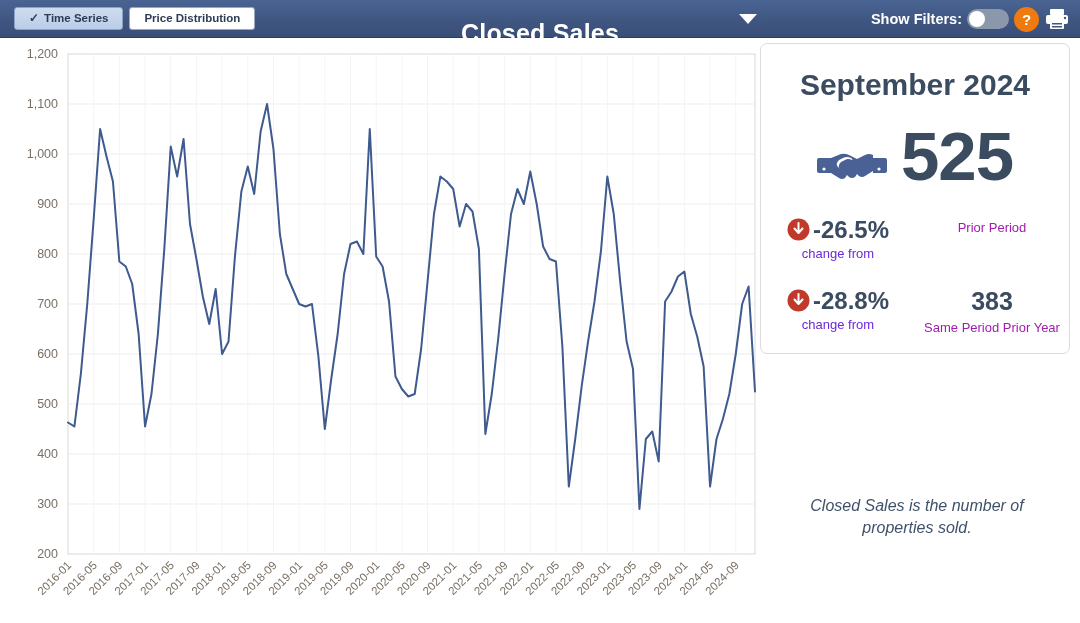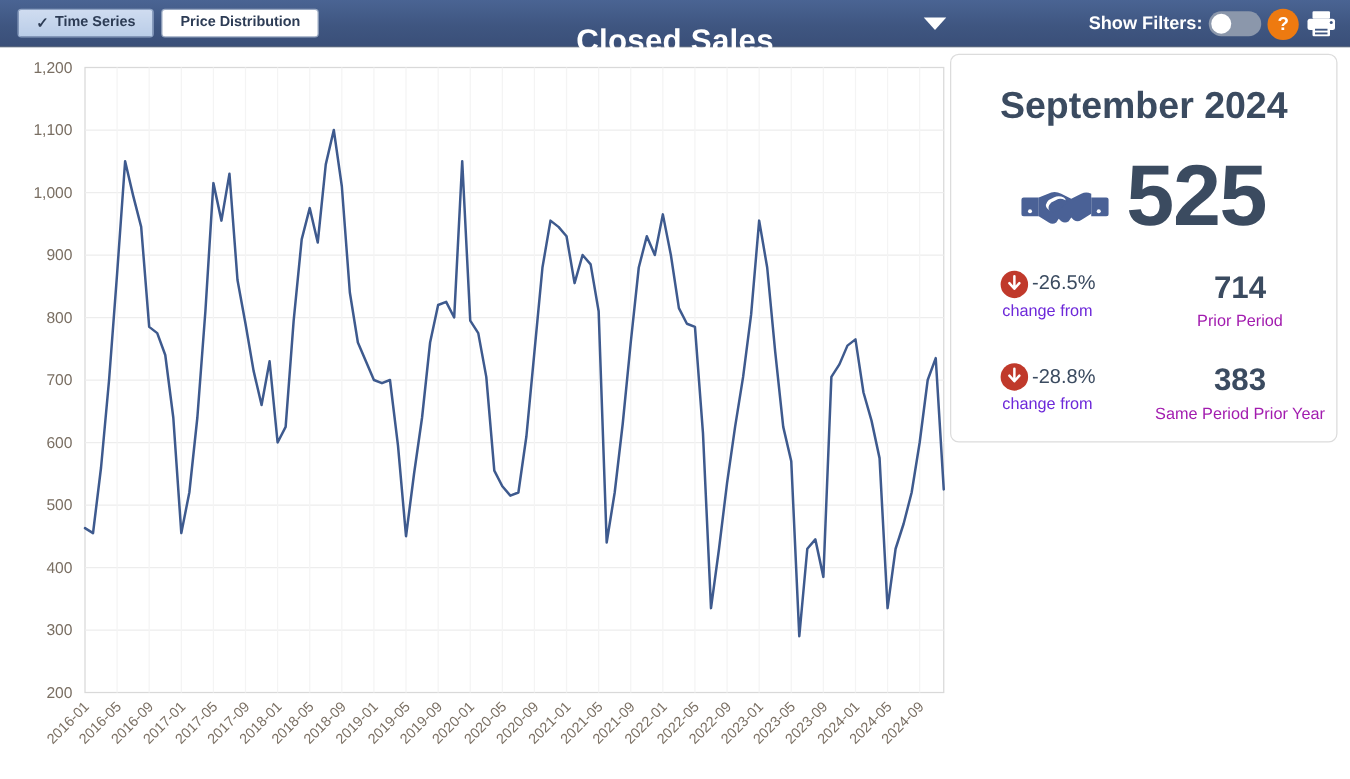--- a/index.html
+++ b/index.html
@@ -111,21 +111,21 @@
     color: #3b4b60; line-height: 0.95;
     letter-spacing: -1px;
   }
 
   .stat-grid { margin-top: 26px; }
   .stat-row { display: flex; }
   .stat-left, .stat-right { width: 50%; text-align: center; }
   .chg-line { display: flex; align-items: center; justify-content: center; gap: 3px; }
   .down-icon { width: 23px; height: 23px; flex: none; }
   .pct {
-    font-size: 16px; font-weight: normal; color: #3b4b60;
+    font-size: 24px; font-weight: bold; color: #3b4b60;
   }
   .sub {
     font-size: 13px; color: #6d28d9; margin-top: 2px;
   }
   .stat-val { font-size: 25px; font-weight: bold; color: #3b4b60; }
   .stat-lbl { font-size: 13px; color: #a21caf; margin-top: 4px; line-height: 1.2; }
   .stat-row.second { margin-top: 26px; }
 
   .desc {
     position: absolute; left: 18px; top: 457px; width: 278px;
@@ -292,21 +292,20 @@
                 <svg width="23" height="23" viewBox="0 0 23 23" aria-hidden="true">
                   <circle cx="11.5" cy="11.5" r="11" fill="#c0392b"></circle>
                   <path d="M11.5 5 L11.5 14 M7.5 10.5 L11.5 15 L15.5 10.5" stroke="#ffffff" stroke-width="2" fill="none" stroke-linecap="round" stroke-linejoin="round"></path>
                 </svg>
               </span>
               <span class="pct">-26.5%</span>
             </div>
             <div class="sub">change from</div>
           </div>
           <div class="stat-right">
-            <div class="stat-val">714</div>
             <div class="stat-lbl">Prior Period</div>
           </div>
         </div>
 
         <div class="stat-row second">
           <div class="stat-left">
             <div class="chg-line">
               <span class="down-icon">
                 <svg width="23" height="23" viewBox="0 0 23 23" aria-hidden="true">
                   <circle cx="11.5" cy="11.5" r="11" fill="#c0392b"></circle>
@@ -319,14 +318,15 @@
           </div>
           <div class="stat-right">
             <div class="stat-val">383</div>
             <div class="stat-lbl">Same Period Prior Year</div>
           </div>
         </div>
 
       </div>
     </div>
 
+    <div class="desc">Closed Sales is the number of properties sold.</div>
   </div>
 </div>
 
 </body></html>

